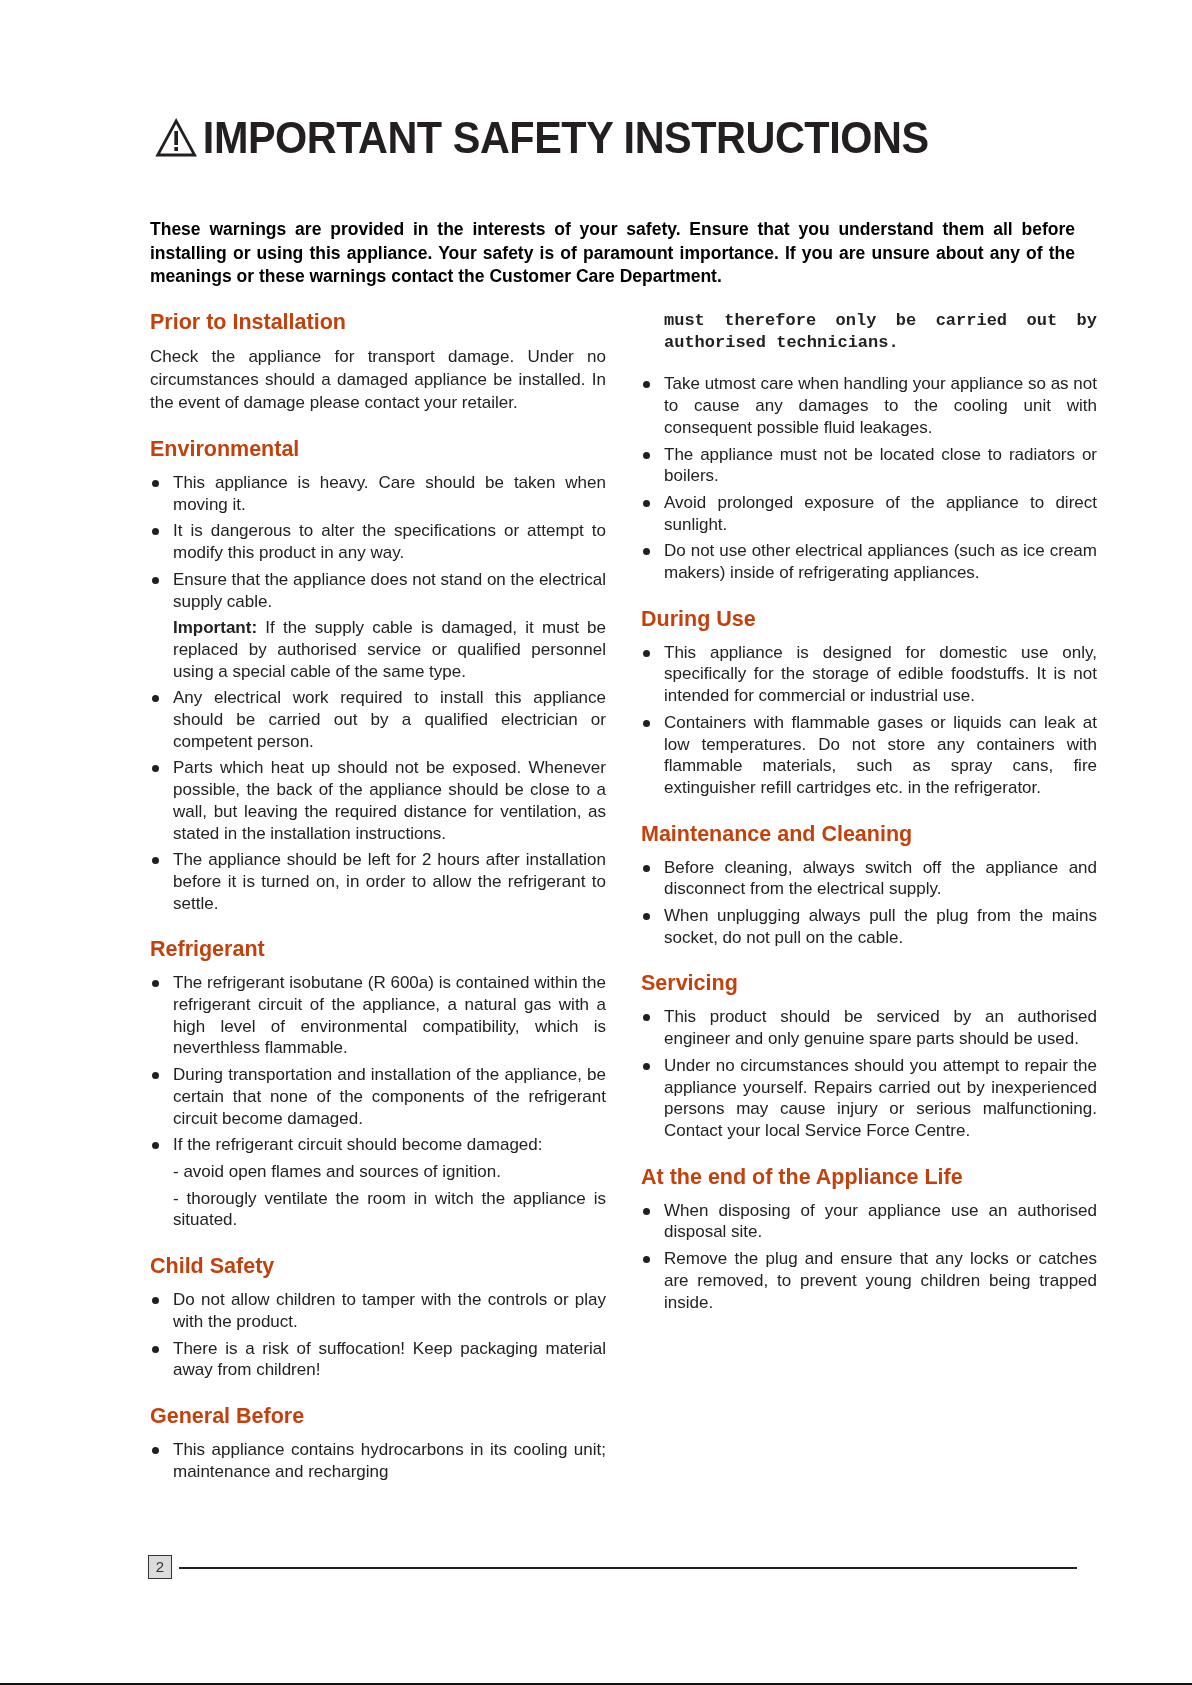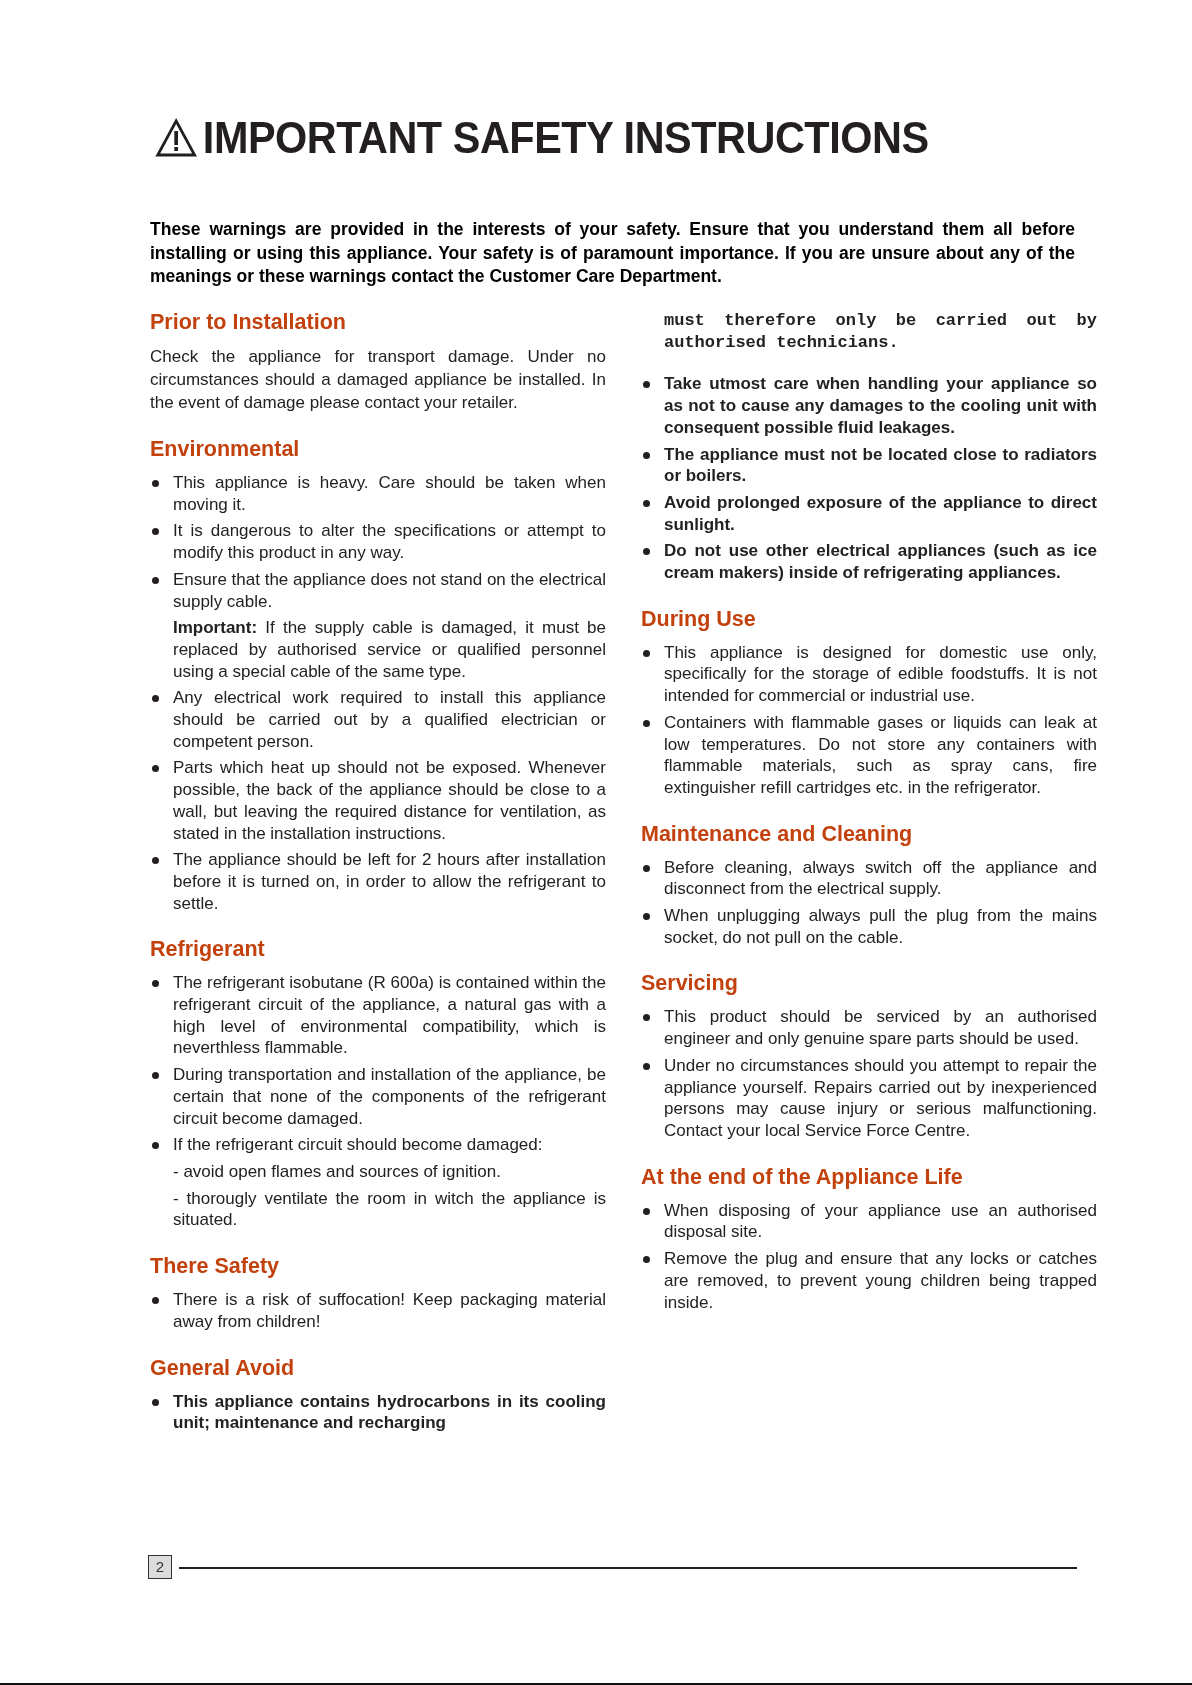--- a/index.html
+++ b/index.html
@@ -33,21 +33,21 @@
     }
     ul { list-style: none; margin: 0; padding: 0; }
     li {
       position: relative; padding-left: 23px; margin-bottom: 5px;
       font-size: 17px; line-height: 21.7px; text-align: justify;
     }
     li .bullet {
       position: absolute; left: 2px; top: 8px; width: 7px; height: 7px;
       border-radius: 50%; background: #231f20;
     }
-    li.bold { font-weight: bold; }
+    li.bold { font-weight: normal; }
     .sub {
       padding-left: 23px; font-size: 17px; line-height: 21.7px;
       text-align: justify; margin-bottom: 5px;
     }
     .cont {
       padding-left: 23px; font-size: 17px; line-height: 21.7px;
       text-align: justify; font-weight: bold; margin-bottom: 20px; font-family: Liberation Mono, monospace;
     }
     .footer-box {
       position: absolute; left: 148px; top: 1555px; width: 24px; height: 24px;
@@ -103,28 +103,29 @@
     <ul>
       <li><span class="bullet"></span><span>The refrigerant isobutane (R 600a) is contained within the refrigerant circuit of the appliance, a natural gas with a high level of environmental compatibility, which is neverthless flammable.</span></li>
       <li><span class="bullet"></span><span>During transportation and installation of the appliance, be certain that none of the components of the refrigerant circuit become damaged.</span></li>
       <li><span class="bullet"></span><span>If the refrigerant circuit should become damaged:</span></li>
     </ul>
     <div class="sub">- avoid open flames and sources of ignition.</div>
     <div class="sub">- thorougly ventilate the room in witch the appliance is situated.</div>
   </div>
 
   <div class="section">
-    <h2>There Safety</h2>
+    <h2>Child Safety</h2>
     <ul>
+      <li><span class="bullet"></span><span>Do not allow children to tamper with the controls or play with the product.</span></li>
       <li><span class="bullet"></span><span>There is a risk of suffocation!  Keep packaging material away from children!</span></li>
     </ul>
   </div>
 
   <div class="section">
-    <h2>General Avoid</h2>
+    <h2>General Before</h2>
     <ul>
       <li class="bold"><span class="bullet"></span><span>This appliance contains hydrocarbons in its cooling unit; maintenance and recharging</span></li>
     </ul>
   </div>
 </div>
 
 <div class="col col-right">
   <div class="section">
     <div class="cont">must therefore only be carried out by authorised technicians.</div>
     <ul>

